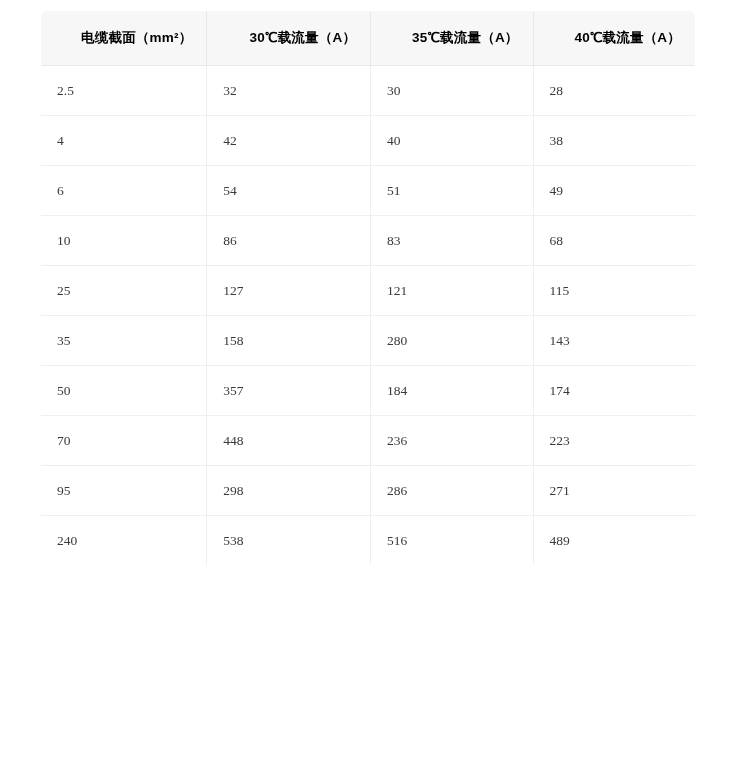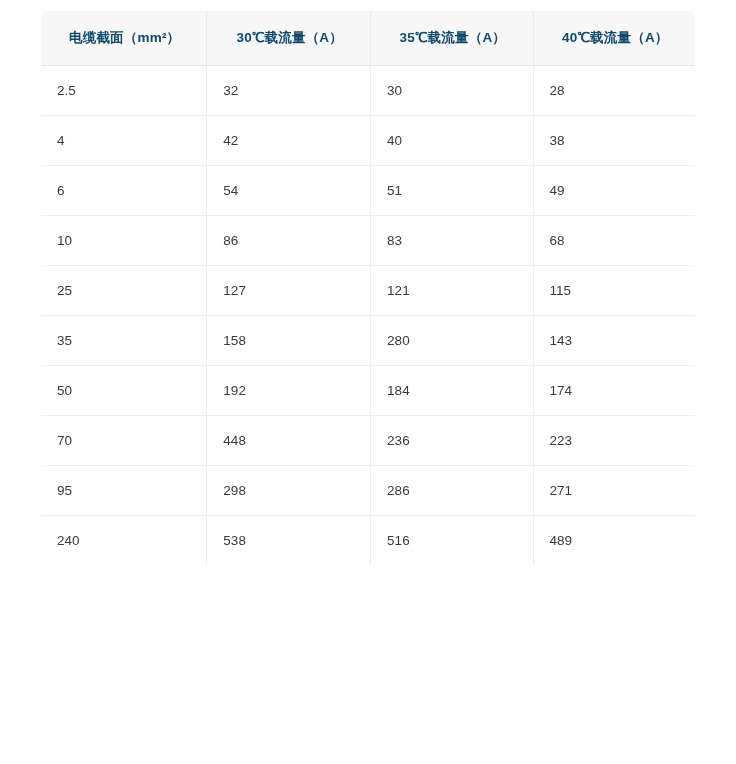--- a/index.html
+++ b/index.html
@@ -27,41 +27,42 @@
     font-size: 13.5px;
     color: #333333;
   }
   table.data-table col.c0 { width: 25.4%; }
   table.data-table col.c1 { width: 25.0%; }
   table.data-table col.c2 { width: 24.8%; }
   table.data-table col.c3 { width: 24.8%; }
   table.data-table thead th {
     background: #f7f7f7;
     font-weight: bold;
-    text-align: center;
+    text-align: right;
     padding: 14px 14px 14px 16px;
     border-right: 1px solid #e8e8e8;
     border-bottom: 1px solid #e8e8e8;
-    color: #0c4a6e;
+    color: #000000;
     font-size: 13.5px;
     letter-spacing: 0.2px;
     height: 26px;
     vertical-align: middle;
   }
   table.data-table thead th:last-child { border-right: none; }
   table.data-table tbody td {
     text-align: left;
     padding: 14px 14px 14px 16px;
     border-right: 1px solid #eeeeee;
     border-bottom: 1px solid #eeeeee;
     color: #3a3a3a;
     font-size: 13.5px;
     height: 21px;
     vertical-align: middle;
     background: #ffffff;
+    font-family: Liberation Serif, serif;
   }
   table.data-table tbody td:last-child { border-right: none; }
   table.data-table tbody tr:last-child td { border-bottom: none; }
 </style>
 </head>
 <body>
 
 <div class="page">
   <table class="data-table">
     <colgroup>
@@ -110,21 +111,21 @@
         <td>115</td>
       </tr>
       <tr>
         <td>35</td>
         <td>158</td>
         <td>280</td>
         <td>143</td>
       </tr>
       <tr>
         <td>50</td>
-        <td>192</td>
+        <td>357</td>
         <td>184</td>
         <td>174</td>
       </tr>
       <tr>
         <td>70</td>
         <td>448</td>
         <td>236</td>
         <td>223</td>
       </tr>
       <tr>

